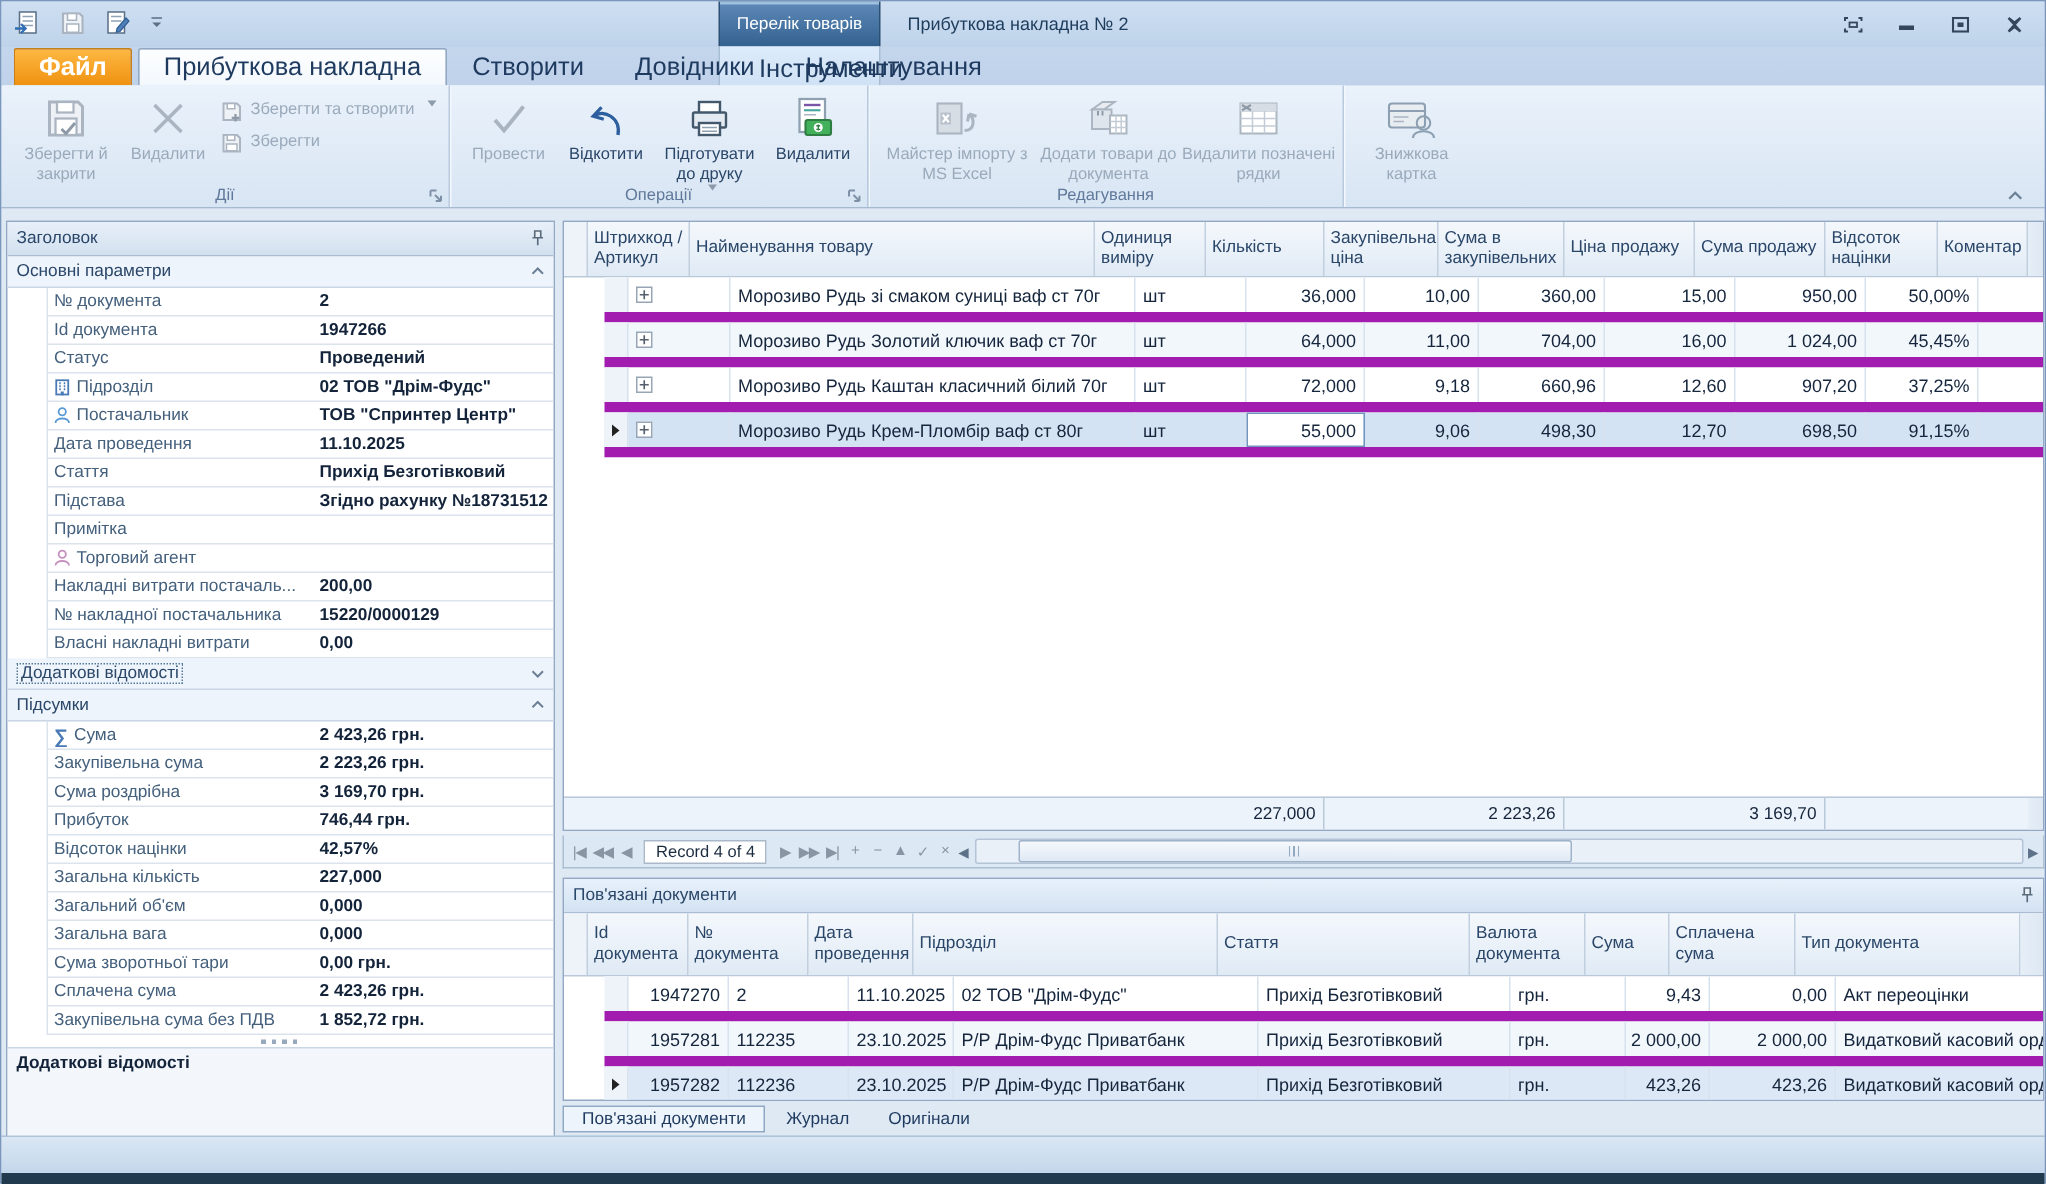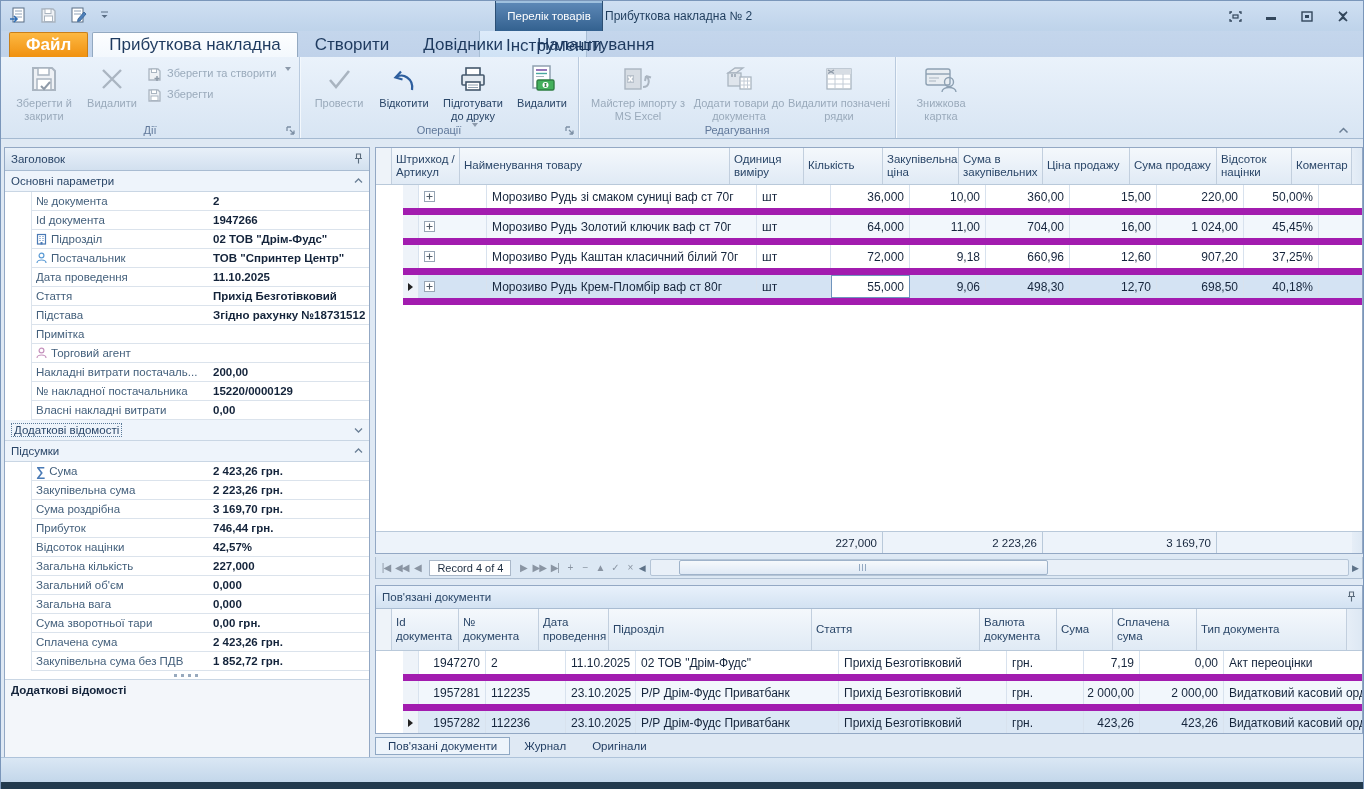--- a/index.html
+++ b/index.html
@@ -3,21 +3,21 @@
 <meta charset="utf-8">
 <style>
   html,body{margin:0;padding:0;}
   body{width:1364px;height:789px;font-family:"Liberation Sans",sans-serif;overflow:hidden;background:#c7d8ee;}
   .app{position:absolute;inset:0;width:1364px;height:789px;border:1px solid #7a96ba;box-sizing:border-box;}
   
   .titlebar{position:absolute;left:0;top:0;width:100%;height:30px;background:linear-gradient(#cfdff2,#bed3ea);border-bottom:1px solid #b6c9e0;}
   .qat{position:absolute;left:6px;top:3px;display:flex;align-items:center;gap:8px;}
   .qat-icon{width:22px;height:22px;display:flex;align-items:center;justify-content:center;}
   .qat-drop{width:14px;height:14px;display:flex;align-items:center;justify-content:center;}
-  .ctx-cat{position:absolute;left:478px;top:0;width:106px;height:30px;background:linear-gradient(#5f8ab9,#33618f);border-left:1px solid #2c4f74;border-right:1px solid #2c4f74;box-shadow:inset 0 2px 0 #9fc0de;color:#fff;font-size:11.5px;display:flex;align-items:center;justify-content:center;margin-left:16px;}
+  .ctx-cat{position:absolute;left:478px;top:0;width:106px;height:30px;background:linear-gradient(#5f8ab9,#33618f);border-left:1px solid #2c4f74;border-right:1px solid #2c4f74;box-shadow:inset 0 2px 0 #9fc0de;color:#fff;font-size:11.5px;display:flex;align-items:center;justify-content:center;}
   .window-title{position:absolute;left:604px;top:0;height:30px;display:flex;align-items:center;font-size:12px;color:#1e3c5c;}
   .win-btns{position:absolute;right:12px;top:0;height:30px;display:flex;align-items:center;gap:20px;}
   .win-btn{width:16px;height:14px;display:flex;align-items:center;justify-content:center;cursor:default;}
   
   .tabrow{position:absolute;left:0;top:30px;width:100%;height:26px;background:linear-gradient(#c4d6ec,#c0d2ea);}
   .ctx-zone{position:absolute;left:478px;top:0;width:106px;height:26px;background:linear-gradient(#ddeBFA,#cfe2f5);border-left:1px solid #a7bdd4;border-right:1px solid #a7bdd4;}
   .tabs{position:absolute;left:8px;top:0;height:26px;display:flex;align-items:flex-end;}
   .tab{height:24px;display:flex;align-items:center;padding:0 16px;font-size:17px;color:#1e3a5f;border:1px solid transparent;border-bottom:none;border-radius:2px 2px 0 0;}
   .tab-file{background:linear-gradient(#fdb842,#f09110);border-color:#c87f1a;color:#fff;font-weight:bold;margin-right:4px;}
   .tab-active{background:linear-gradient(#fdfeff,#f3f8fd);border-color:#93a9c1;}
@@ -361,20 +361,24 @@
       <div class="rows-wrap">
         <div class="frow">
             <span class="fl">№ документа</span>
             <span class="fv">2</span>
           </div>
         <div class="frow">
             <span class="fl">Id документа</span>
             <span class="fv">1947266</span>
           </div>
         <div class="frow">
+            <span class="fl">Статус</span>
+            <span class="fv">Проведений</span>
+          </div>
+        <div class="frow">
             <span class="fl">
               <span>
                 <svg width="11" height="12" viewBox="0 0 11 12">
                   <rect x="1.5" y="1.5" width="8" height="9.5" fill="#fff" stroke="#4a7ab5" stroke-width="1.2"></rect>
                   <path d="M3.5 3.5 h1 M6.5 3.5 h1 M3.5 5.5 h1 M6.5 5.5 h1 M3.5 7.5 h1 M6.5 7.5 h1" stroke="#4a7ab5" stroke-width="1.2"></path>
                   <rect x="4.5" y="9" width="2" height="2.5" fill="#4a7ab5"></rect>
                 </svg>
               </span>
               <span>Підрозділ</span>
             </span>
@@ -529,21 +533,21 @@
                 <path d="M3.5 0.5 v6 M0.5 3.5 h6" stroke="#55606c" stroke-width="1.1"></path>
               </svg>
             </span>
           </span>
         <span class="gc mw2">Морозиво Рудь зі смаком суниці ваф ст 70г</span>
         <span class="gc mw3">шт</span>
         <span class="gc mw4 num">36,000</span>
         <span class="gc mw5 num">10,00</span>
         <span class="gc mw6 num">360,00</span>
         <span class="gc mw7 num">15,00</span>
-        <span class="gc mw8 num">220,00</span>
+        <span class="gc mw8 num">950,00</span>
         <span class="gc mw9 num">50,00%</span>
         <span class="gc mw10"></span>
         <span class="gc mw11"></span>
       </div>
       <div class="grow alt">
         <span class="gc mw0 indcell"></span>
         <span class="gc mw1">
             <span class="plusbox">
               <svg width="7" height="7" viewBox="0 0 7 7">
                 <path d="M3.5 0.5 v6 M0.5 3.5 h6" stroke="#55606c" stroke-width="1.1"></path>
@@ -592,21 +596,21 @@
               </svg>
             </span>
           </span>
         <span class="gc mw2">Морозиво Рудь Крем-Пломбір ваф ст 80г</span>
         <span class="gc mw3">шт</span>
         <span class="gc mw4 num editcell">55,000</span>
         <span class="gc mw5 num">9,06</span>
         <span class="gc mw6 num">498,30</span>
         <span class="gc mw7 num">12,70</span>
         <span class="gc mw8 num">698,50</span>
-        <span class="gc mw9 num">40,18%</span>
+        <span class="gc mw9 num">91,15%</span>
         <span class="gc mw10"></span>
         <span class="gc mw11"></span>
       </div>
       <div class="gfill"></div>
       <div class="gfoot">
         <span class="gc mw0"></span>
           <span class="gc mw1"></span>
           <span class="gc mw2"></span>
           <span class="gc mw3"></span>
         <span class="gc mw4 num bord">227,000</span>
@@ -666,21 +670,21 @@
         <span class="gc bw10"></span>
       </div>
       <div class="grow">
         <span class="gc bw0 indcell"></span>
         <span class="gc bw1 num">1947270</span>
         <span class="gc bw2">2</span>
         <span class="gc bw3">11.10.2025</span>
         <span class="gc bw4">02 ТОВ "Дрім-Фудс"</span>
         <span class="gc bw5">Прихід Безготівковий</span>
         <span class="gc bw6">грн.</span>
-        <span class="gc bw7 num">7,19</span>
+        <span class="gc bw7 num">9,43</span>
         <span class="gc bw8 num">0,00</span>
         <span class="gc bw9">Акт переоцінки</span>
         <span class="gc bw10"></span>
       </div>
       <div class="grow alt">
         <span class="gc bw0 indcell"></span>
         <span class="gc bw1 num">1957281</span>
         <span class="gc bw2">112235</span>
         <span class="gc bw3">23.10.2025</span>
         <span class="gc bw4">Р/Р Дрім-Фудс Приватбанк</span>

